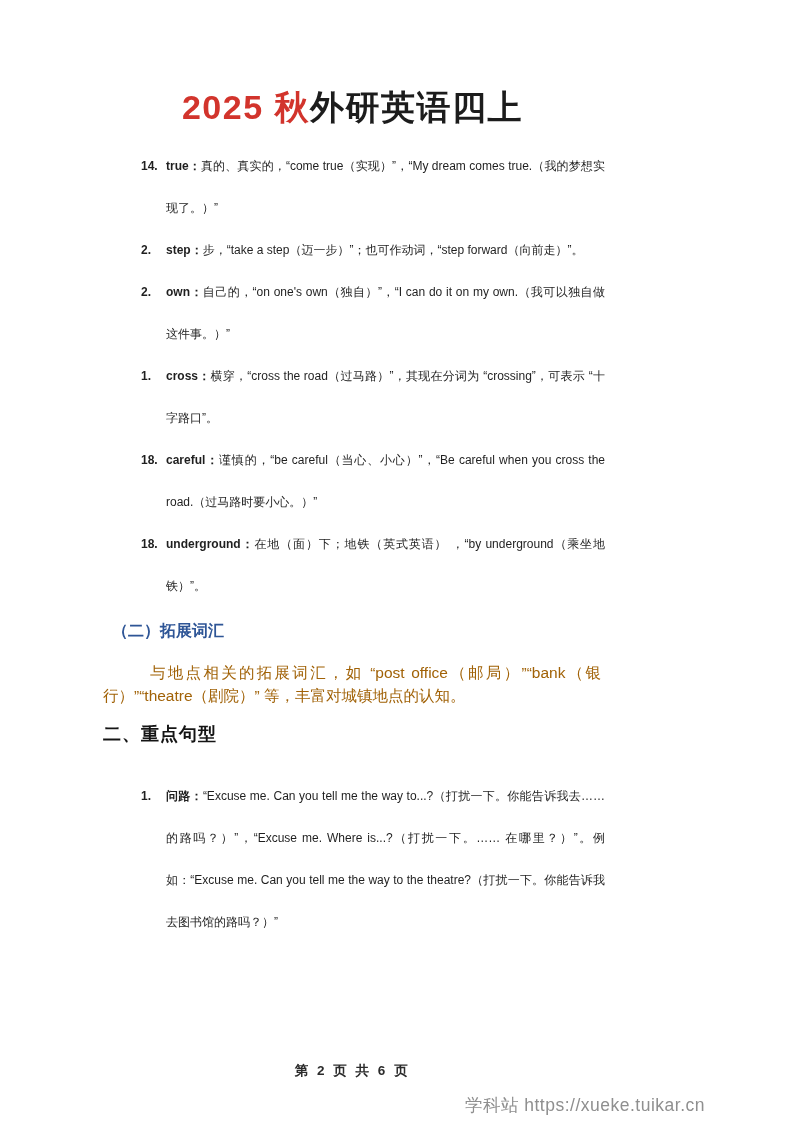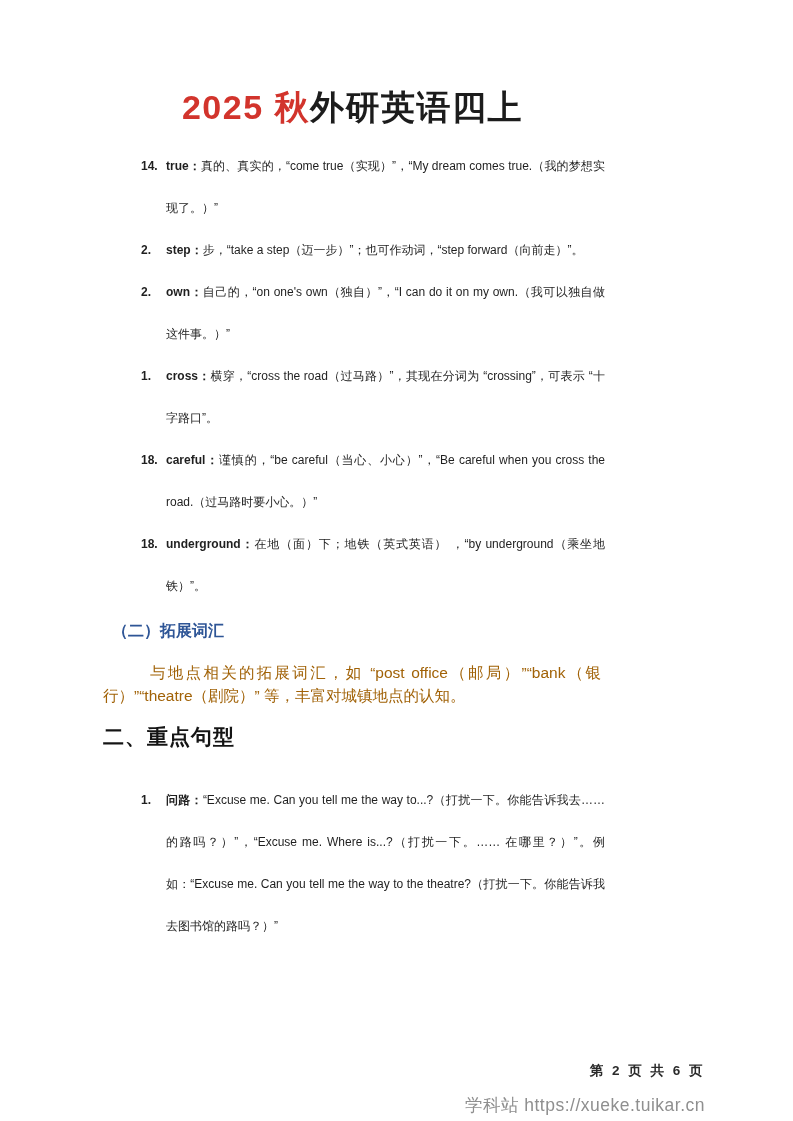--- a/index.html
+++ b/index.html
@@ -59,33 +59,33 @@
     font-size:15.5px;
     line-height:23px;
     text-indent:47px;
     color:#a16207;
     text-align:justify;
   }
 
   
   .sec-main{
     margin:16px 0 0 103px;
-    font-size:21px;
+    font-size:18px;
     font-weight:700;
     letter-spacing:1px;
     color:#141414;
     line-height:1.3;
   }
 
   .sentence-list{margin-top:28px;}
 
   
   .footer-page{
     position:absolute;top:1032px;left:0;right:0;
-    text-align:right;
+    text-align:center;
     font-size:13.5px;
     font-weight:700;
     letter-spacing:2.5px;
     color:#2b2b2b;
   }
   .footer-site{
     position:absolute;top:1063px;left:0;right:0;
     text-align:right;
     font-size:17.5px;
     color:#8f8f8f;

